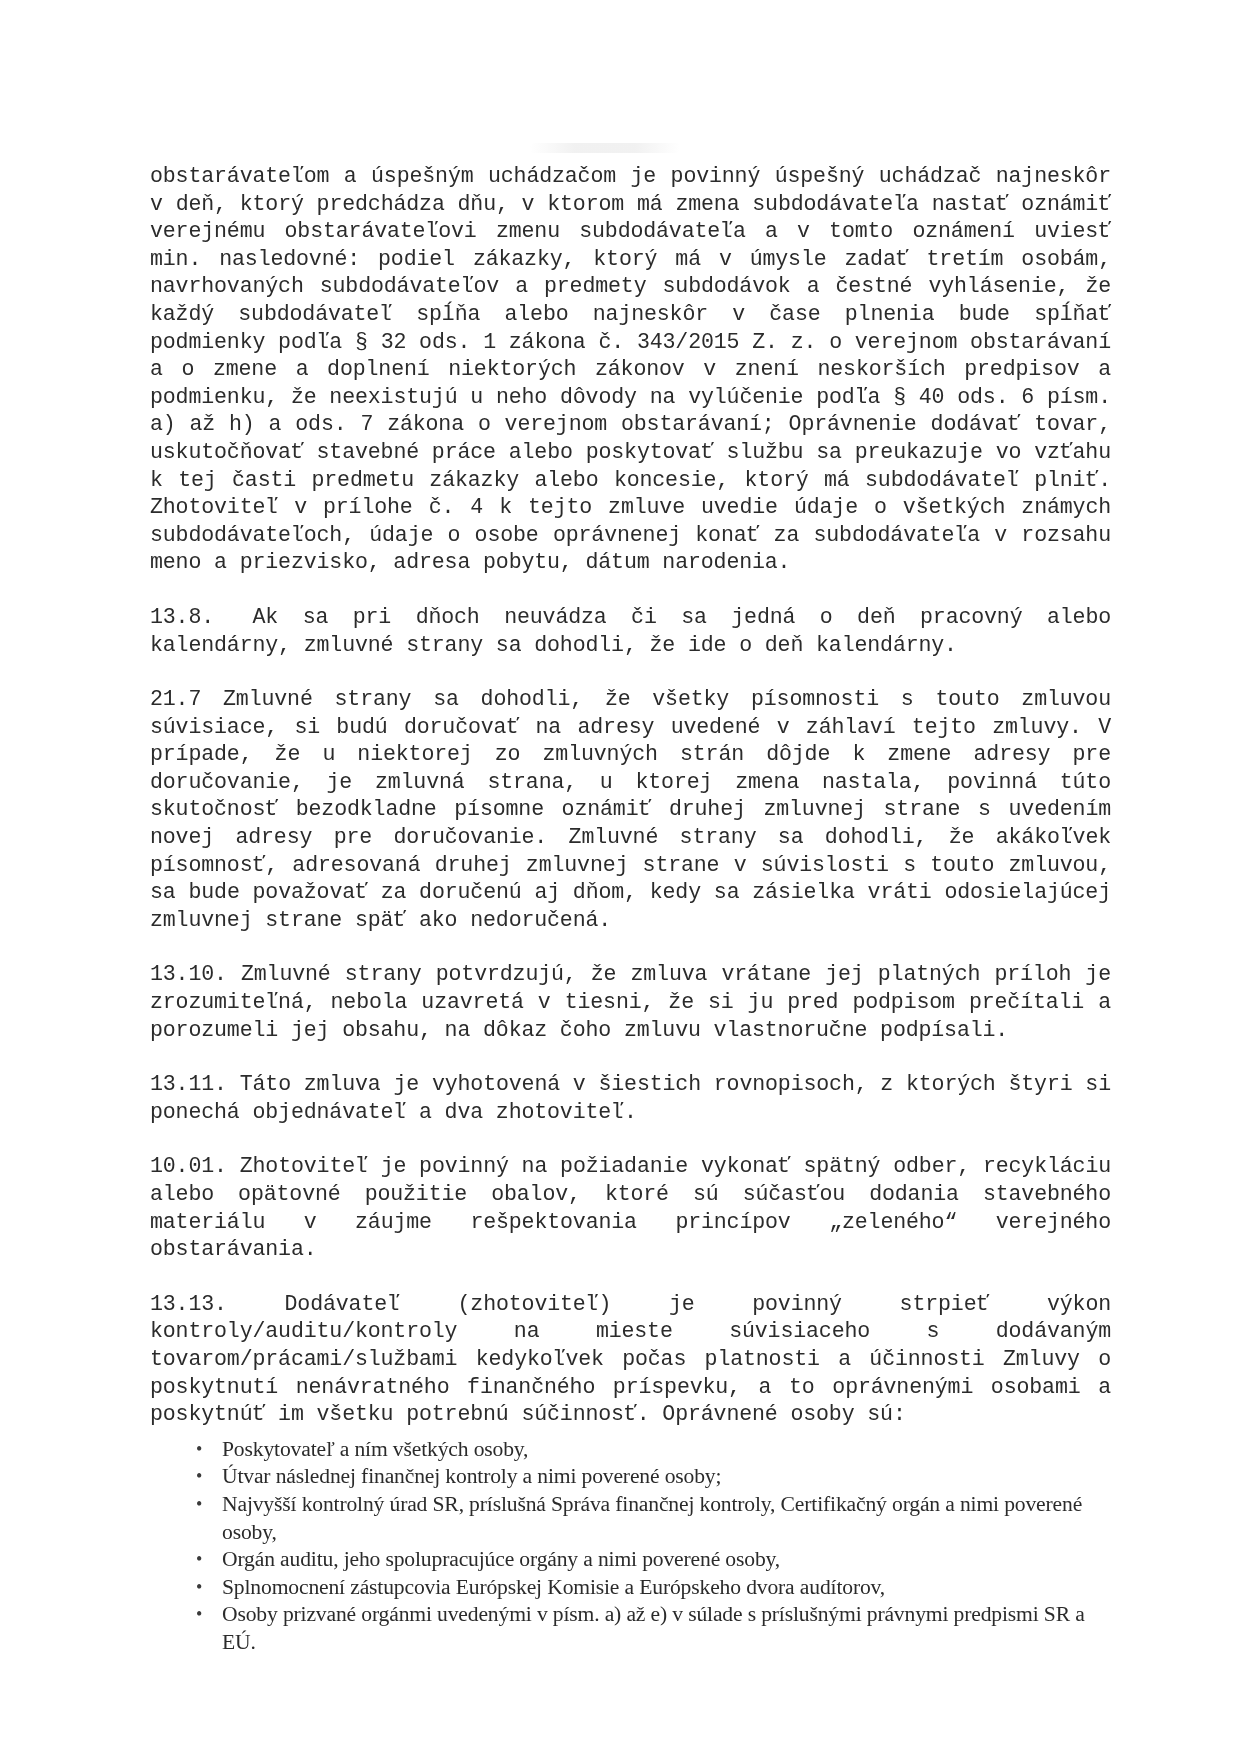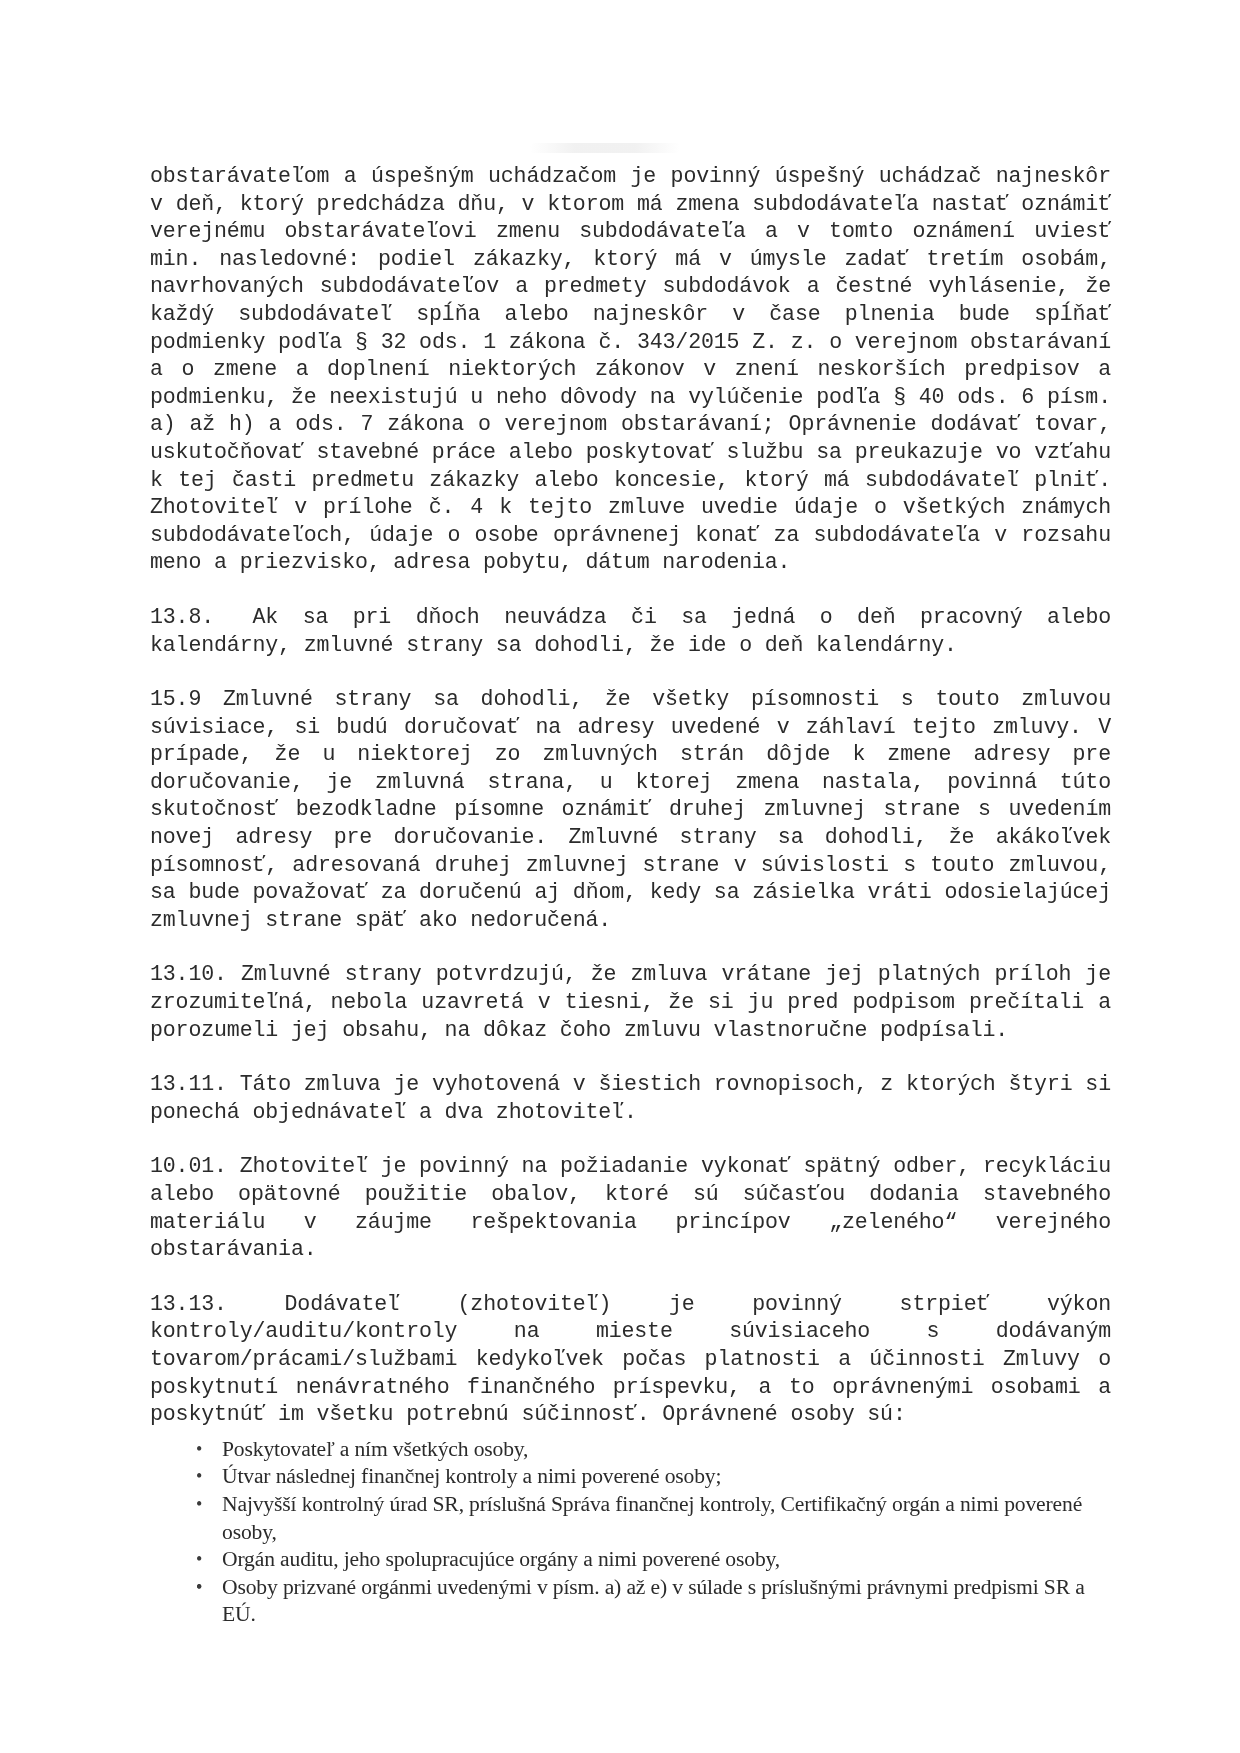--- a/index.html
+++ b/index.html
@@ -82,21 +82,21 @@
   <div class="content">
 
     <p class="para first">obstarávateľom a úspešným uchádzačom je povinný úspešný uchádzač najneskôr v deň, ktorý predchádza dňu, v ktorom má zmena subdodávateľa nastať oznámiť verejnému obstarávateľovi zmenu subdodávateľa a v tomto oznámení uviesť min. nasledovné: podiel zákazky, ktorý má v úmysle zadať tretím osobám, navrhovaných subdodávateľov a predmety subdodávok a čestné vyhlásenie, že každý subdodávateľ spĺňa alebo najneskôr v čase plnenia bude spĺňať podmienky podľa § 32 ods. 1 zákona č. 343/2015 Z. z. o verejnom obstarávaní a o zmene a doplnení niektorých zákonov v znení neskorších predpisov a podmienku, že neexistujú u neho dôvody na vylúčenie podľa § 40 ods. 6 písm. a) až h) a ods. 7 zákona o verejnom obstarávaní; Oprávnenie dodávať tovar, uskutočňovať stavebné práce alebo poskytovať službu sa preukazuje vo vzťahu k tej časti predmetu zákazky alebo koncesie, ktorý má subdodávateľ plniť. Zhotoviteľ v prílohe č. 4 k tejto zmluve uvedie údaje o všetkých známych subdodávateľoch, údaje o osobe oprávnenej konať za subdodávateľa v rozsahu meno a priezvisko, adresa pobytu, dátum narodenia.</p>
 
     <p class="para">
       <span class="num wide">13.8.</span>
       <span>Ak sa pri dňoch neuvádza či sa jedná o deň pracovný alebo kalendárny, zmluvné strany sa dohodli, že ide o deň kalendárny.</span>
     </p>
 
     <p class="para">
-      <span class="num">15.9</span>
+      <span class="num">21.7</span>
       <span>Zmluvné strany sa dohodli, že všetky písomnosti s touto zmluvou súvisiace, si budú doručovať na adresy uvedené v záhlaví tejto zmluvy. V prípade, že u niektorej zo zmluvných strán dôjde k zmene adresy pre doručovanie, je zmluvná strana, u ktorej zmena nastala, povinná túto skutočnosť bezodkladne písomne oznámiť druhej zmluvnej strane s uvedením novej adresy pre doručovanie. Zmluvné strany sa dohodli, že akákoľvek písomnosť, adresovaná druhej zmluvnej strane v súvislosti s touto zmluvou, sa bude považovať za doručenú aj dňom, kedy sa zásielka vráti odosielajúcej zmluvnej strane späť ako nedoručená.</span>
     </p>
 
     <p class="para">
       <span class="num">13.10.</span>
       <span>Zmluvné strany potvrdzujú, že zmluva vrátane jej platných príloh je zrozumiteľná, nebola uzavretá v tiesni, že si ju pred podpisom prečítali a porozumeli jej obsahu, na dôkaz čoho zmluvu vlastnoručne podpísali.</span>
     </p>
 
     <p class="para">
       <span class="num">13.11.</span>
@@ -125,20 +125,21 @@
       <li>
         <span class="bullet">•</span>
         <span>Najvyšší kontrolný úrad SR, príslušná Správa finančnej kontroly, Certifikačný orgán a nimi poverené osoby,</span>
       </li>
       <li>
         <span class="bullet">•</span>
         <span>Orgán auditu, jeho spolupracujúce orgány a nimi poverené osoby,</span>
       </li>
       <li>
         <span class="bullet">•</span>
+        <span>Splnomocnení zástupcovia Európskej Komisie a Európskeho dvora audítorov,</span>
       </li>
       <li>
         <span class="bullet">•</span>
         <span>Osoby prizvané orgánmi uvedenými v písm. a) až e) v súlade s príslušnými právnymi predpismi SR a EÚ.</span>
       </li>
     </ul>
 
   </div>
 </div>
 

